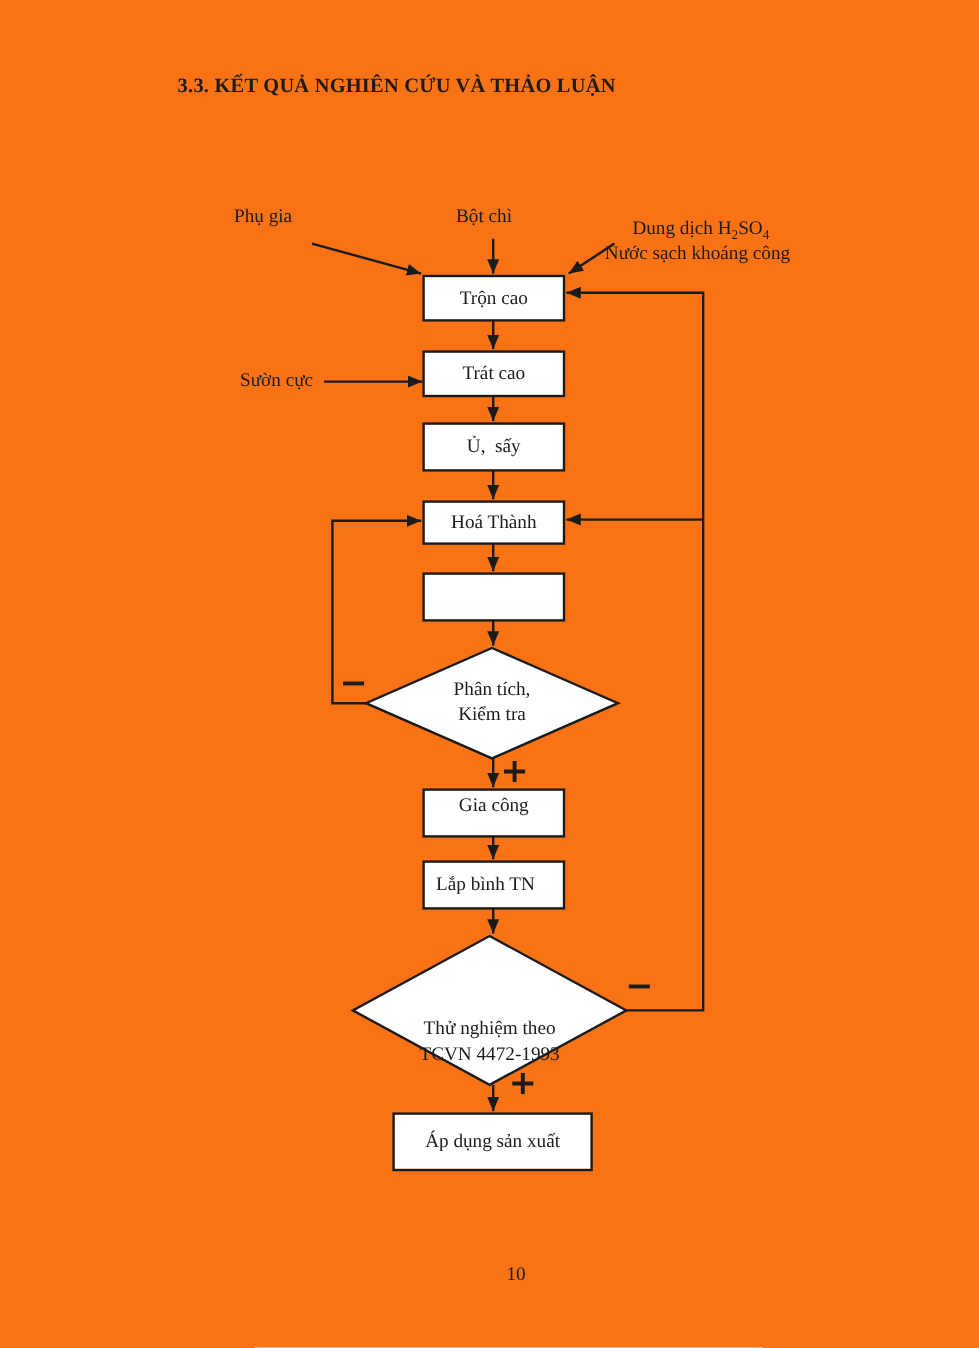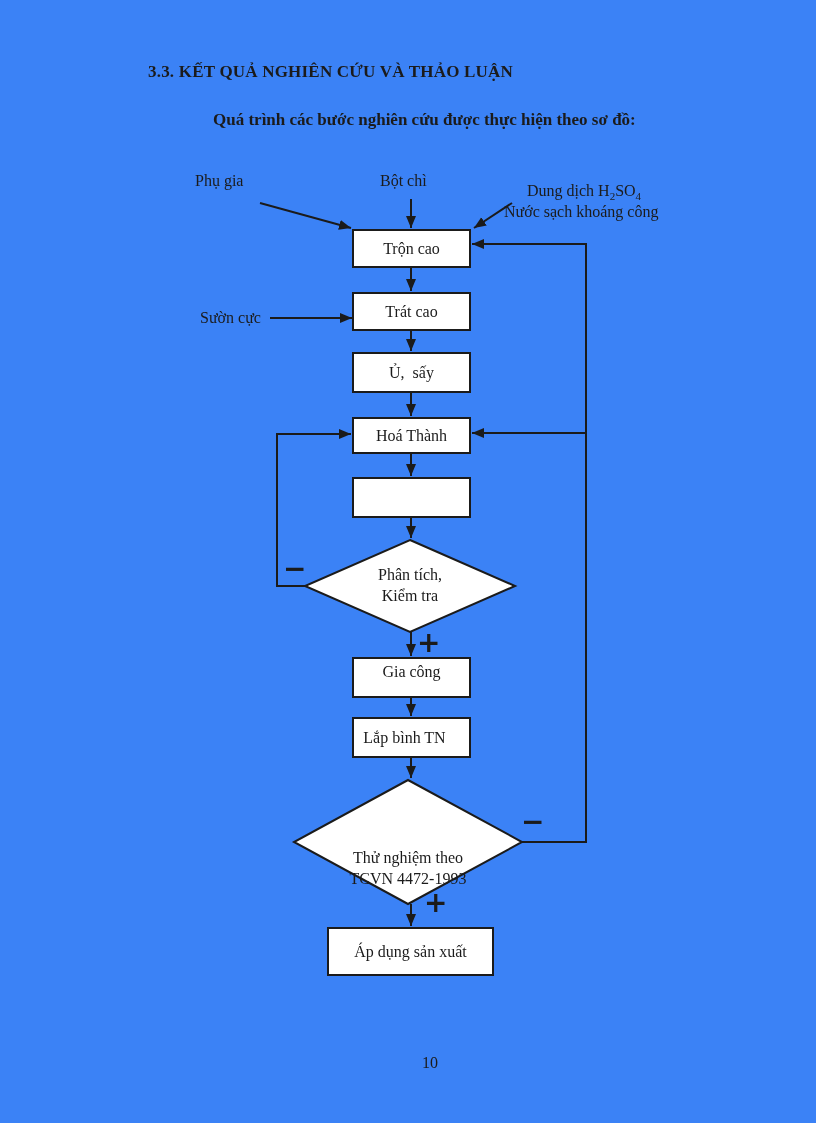--- a/index.html
+++ b/index.html
@@ -1,21 +1,21 @@
 <!DOCTYPE html>
 <html><head>
 <meta charset="utf-8">
 <style>
   html, body { margin: 0; padding: 0; background: #e8e8e8; }
   .page {
     position: relative;
     width: 816px;
     height: 1123px;
     margin: 0 auto;
-    background: #3b82f6;
+    background: #f97316;
     font-family: "Liberation Serif", "DejaVu Serif", serif;
     color: #1b1b1b;
     overflow: hidden;
   }
   .heading {
     position: absolute;
     left: 148px; top: 62px;
     font-size: 17px;
     font-weight: bold;
     letter-spacing: 0.2px;
@@ -75,21 +75,20 @@
     text-align: center;
     font-size: 16px;
   }
 </style>
 </head>
 <body>
 
 <div class="page">
 
   <div class="heading">3.3. KẾT QUẢ NGHIÊN CỨU VÀ THẢO LUẬN</div>
-  <div class="subtitle">Quá trình các bước nghiên cứu được thực hiện theo sơ đồ:</div>
 
   <svg class="chart-svg" width="816" height="1123" viewBox="0 0 816 1123">
     <defs>
       <marker id="ah" markerUnits="userSpaceOnUse" markerWidth="13" markerHeight="11" refX="12" refY="5" orient="auto">
         <path d="M0,0 L12,5 L0,10 Z" fill="#1b1b1b"></path>
       </marker>
     </defs>
 
     <g stroke="#1b1b1b" stroke-width="2" fill="none">
       <line x1="411" y1="199" x2="411" y2="228" marker-end="url(#ah)"></line>

